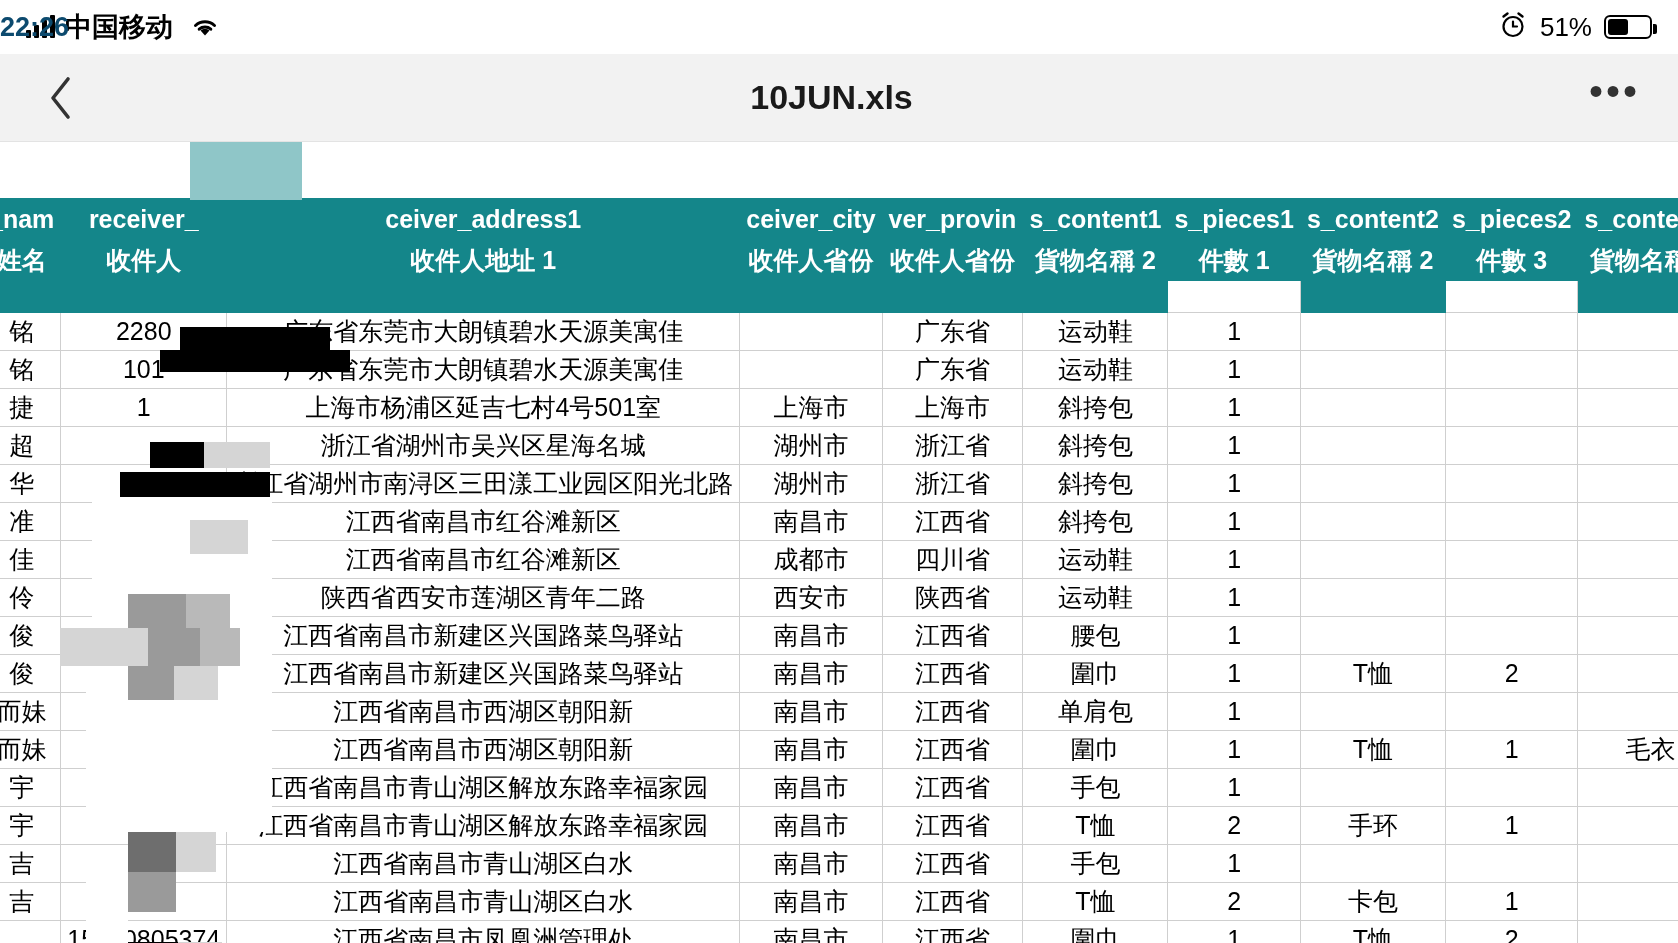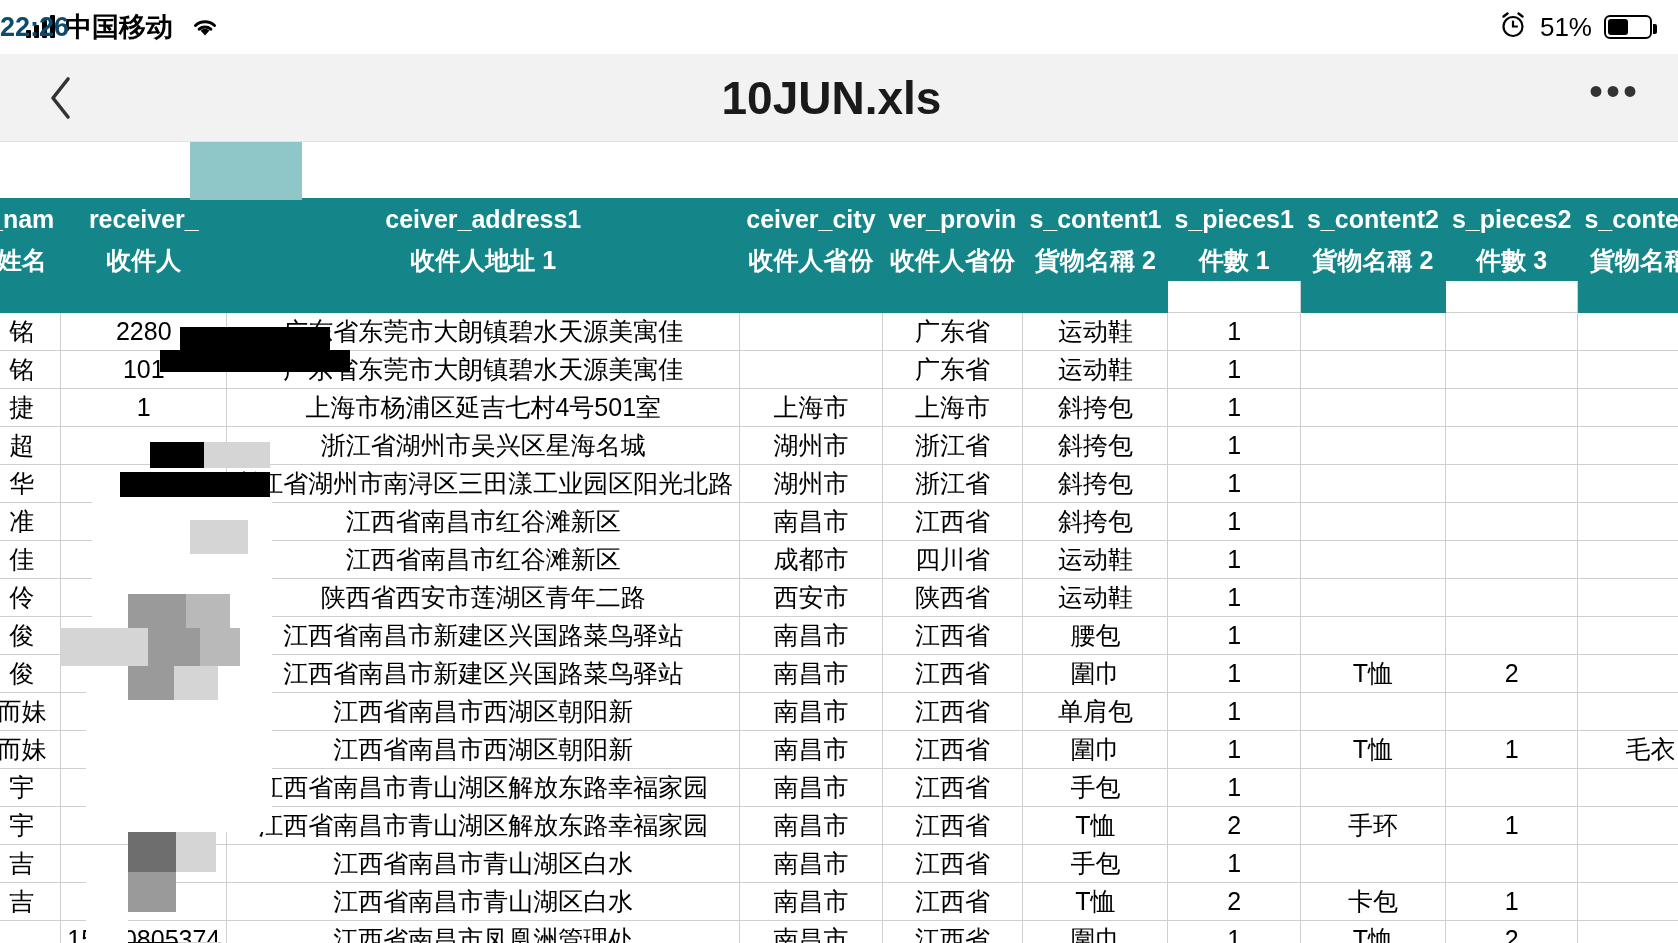--- a/index.html
+++ b/index.html
@@ -102,21 +102,21 @@
   }
   .back-btn {
     width: 46px; height: 46px;
     display: flex; align-items: center; justify-content: center;
     cursor: pointer;
   }
   .nav-title {
     position: absolute;
     left: 0; right: 15px;
     text-align: center;
-    font-size: 46px;
+    font-size: 34px;
     font-weight: bold;
     color: #1a1a1a;
     pointer-events: none;
   }
   .more-btn {
     margin-left: auto;
     font-size: 40px;
     letter-spacing: 3px;
     color: #333;
     line-height: 20px;

